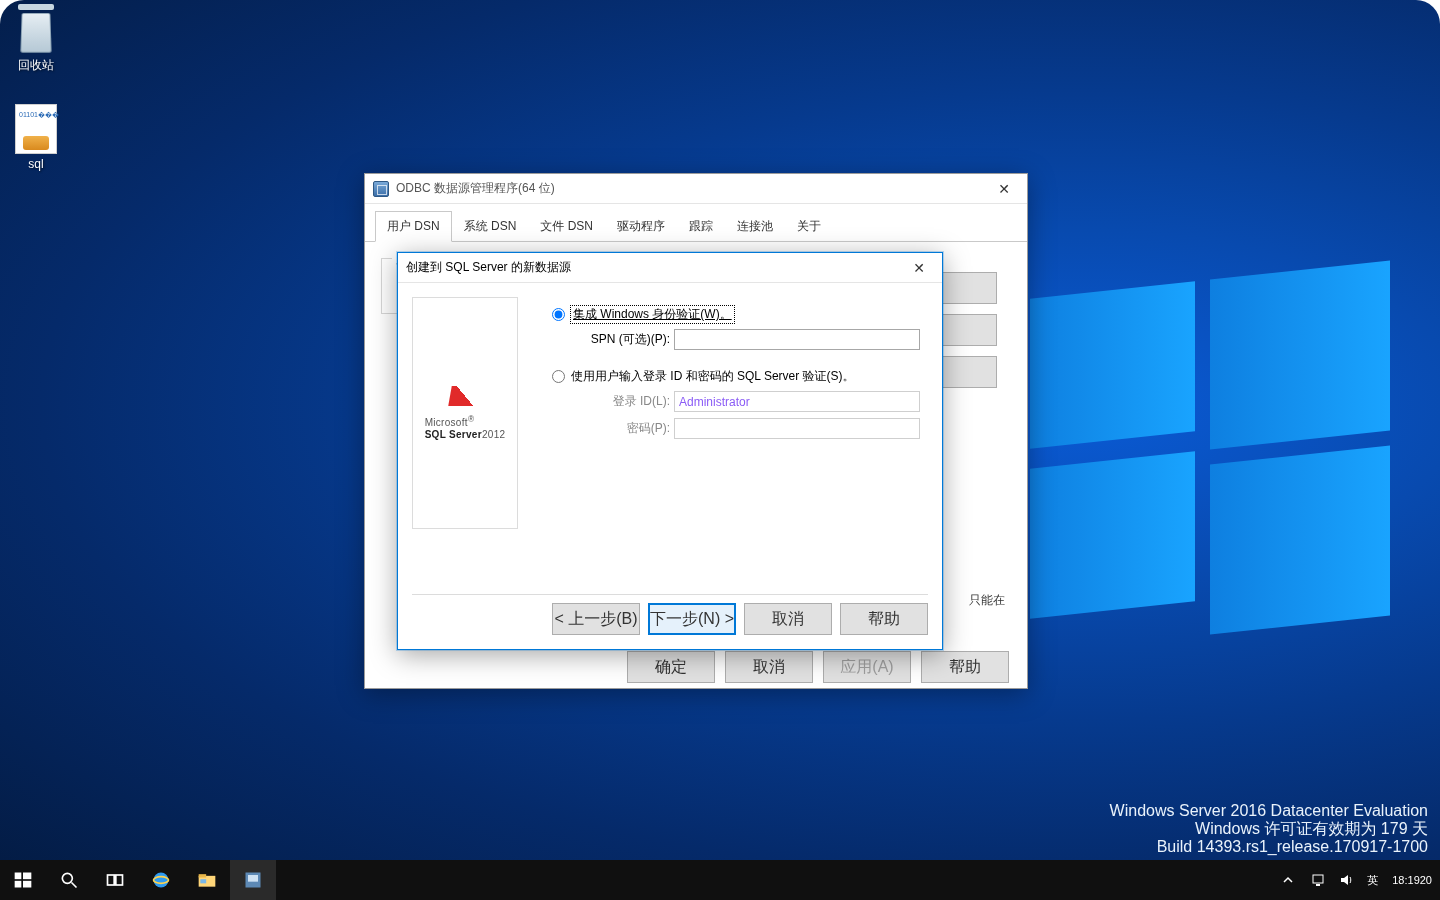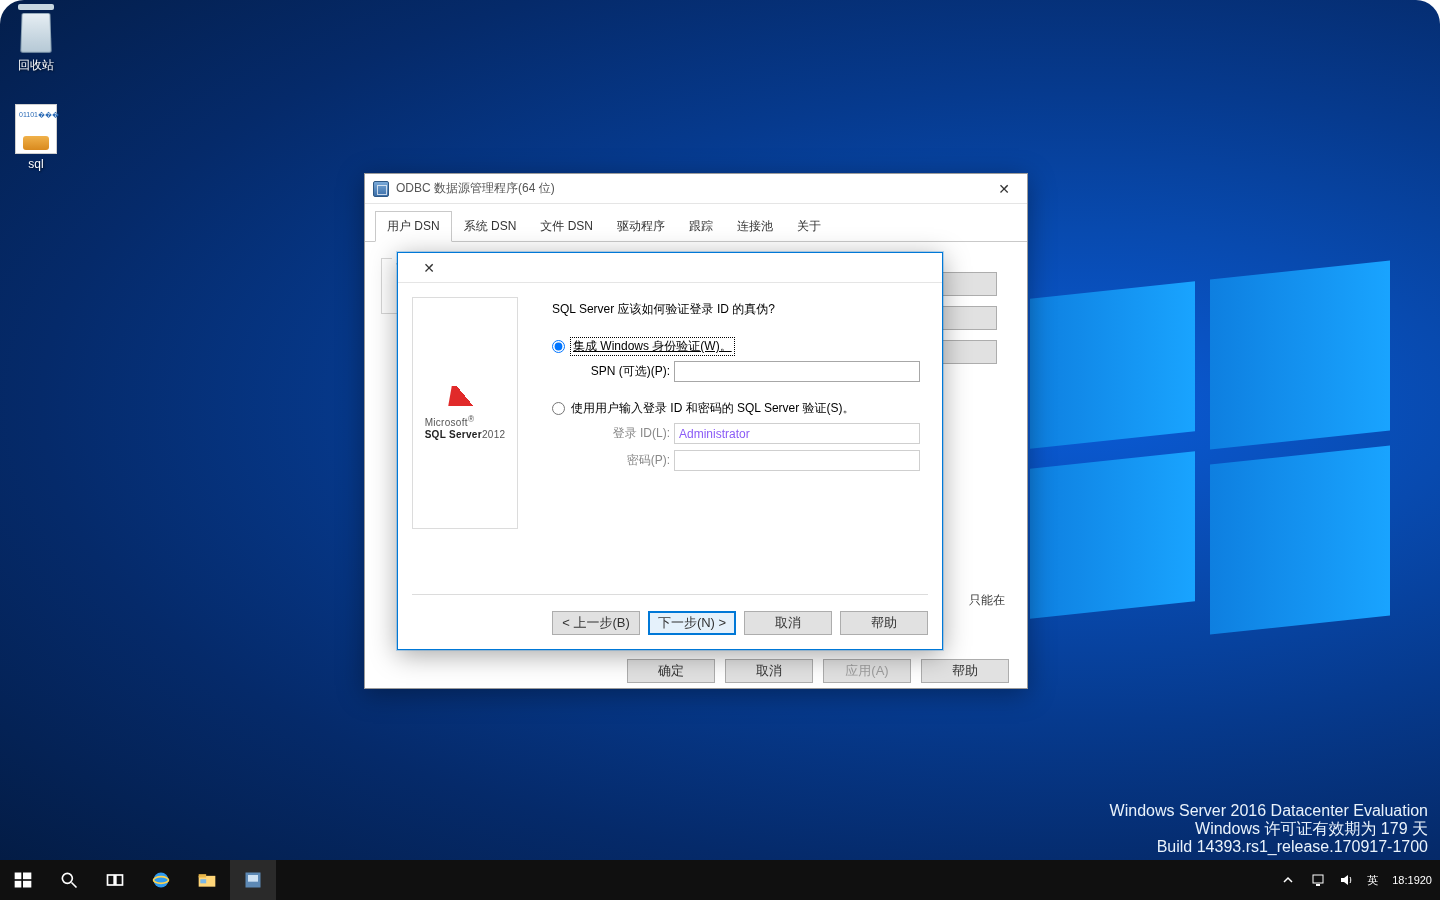--- a/index.html
+++ b/index.html
@@ -44,21 +44,21 @@
 .titlebar .ticon::after{content:"";position:absolute;left:3px;top:3px;width:8px;height:8px;border:1px solid #fff;opacity:.7;}
 .titlebar .ttext { color:#555; font-size:12px; flex:1;}
 .titlebar .close { width:46px; height:30px; margin-right:-8px; display:flex; align-items:center; justify-content:center; color:#333; font-size:14px; cursor:pointer;}
 .tabstrip { display:flex; padding:6px 10px 0 10px; border-bottom:1px solid #c9c9c9; background:#fff;}
 .tab { font-size:12px; color:#333; padding:6px 11px; border:1px solid transparent; cursor:pointer; position:relative; top:1px;}
 .tab.active { background:#fff; border:1px solid #c9c9c9; border-bottom:1px solid #fff;}
 .odbc-body { position:relative; padding:16px; height:calc(100% - 30px - 31px); }
 .group { border:1px solid #d6d6d6; padding:10px; font-size:12px; color:#333;}
 .group .glabel { position:relative; top:-18px; background:#fff; padding:0 4px;}
 .col-btns { position:absolute; right:30px; top:30px; display:flex; flex-direction:column; gap:10px;}
-.winbtn { width:88px; height:24px; font-size:13px; background:#e1e1e1; border:1px solid #adadad; color:#333; cursor:pointer;}
+.winbtn { width:88px; height:32px; font-size:16px; background:#e1e1e1; border:1px solid #adadad; color:#333; cursor:pointer;}
 .winbtn:disabled { color:#9e9e9e; cursor:default;}
 .odbc-note { position:absolute; left:22px; right:22px; top:350px; font-size:12px; color:#333;}
 .odbc-footer { position:absolute; bottom:12px; right:18px; display:flex; gap:10px;}
 .odbc-footer .winbtn { width:88px;}
 
 
 #wizard { left:397px; top:252px; width:546px; height:398px; border:1px solid #0078d7; outline:1px solid rgba(0,120,215,.25); z-index:5;}
 #wizard .titlebar { background:#fff;}
 #wizard .ttext { color:#000;}
 .wiz-body { padding:18px 22px; height:calc(100% - 30px); position:relative; font-size:12px; color:#000;}
@@ -137,31 +137,31 @@
         <button class="winbtn">确定</button>
         <button class="winbtn">取消</button>
         <button class="winbtn" disabled="">应用(A)</button>
         <button class="winbtn">帮助</button>
       </div>
     </div>
   </div>
 
   <div class="window" id="wizard">
     <div class="titlebar">
+      <div class="ttext">创建到 SQL Server 的新数据源</div>
       <div class="close">✕</div>
     </div>
     <div class="wiz-body">
       <div class="wiz-side">
         <div class="sqlflag"></div>
         <div class="sqltxt">
           Microsoft<sup>®</sup><br><b>SQL Server</b><span>2012</span>
         </div>
       </div>
       <div class="wiz-main">
-        <div class="wiz-q">SQL Server 应该如何验证登录 ID 的真伪?</div>
 
         <div class="radio-row">
           <input type="radio" name="auth" id="rInt" checked="" style="">
           <label for="rInt" class="dotted-focus">集成 Windows 身份验证(W)。</label>
         </div>
         <div class="field">
           <label>SPN (可选)(P):</label>
           <input type="text" value="" style="">
         </div>
 

